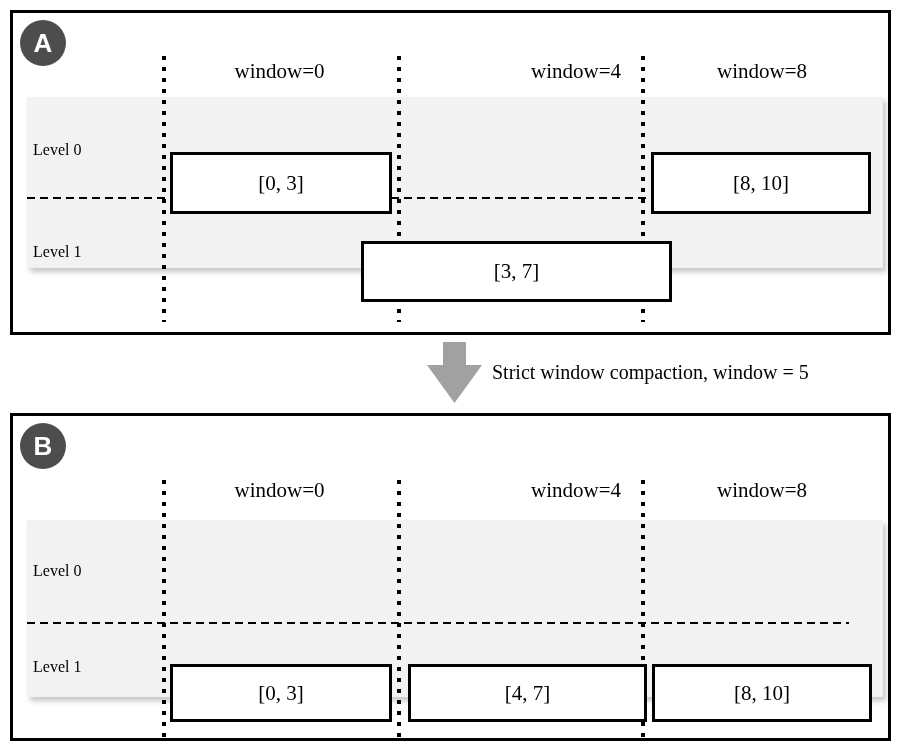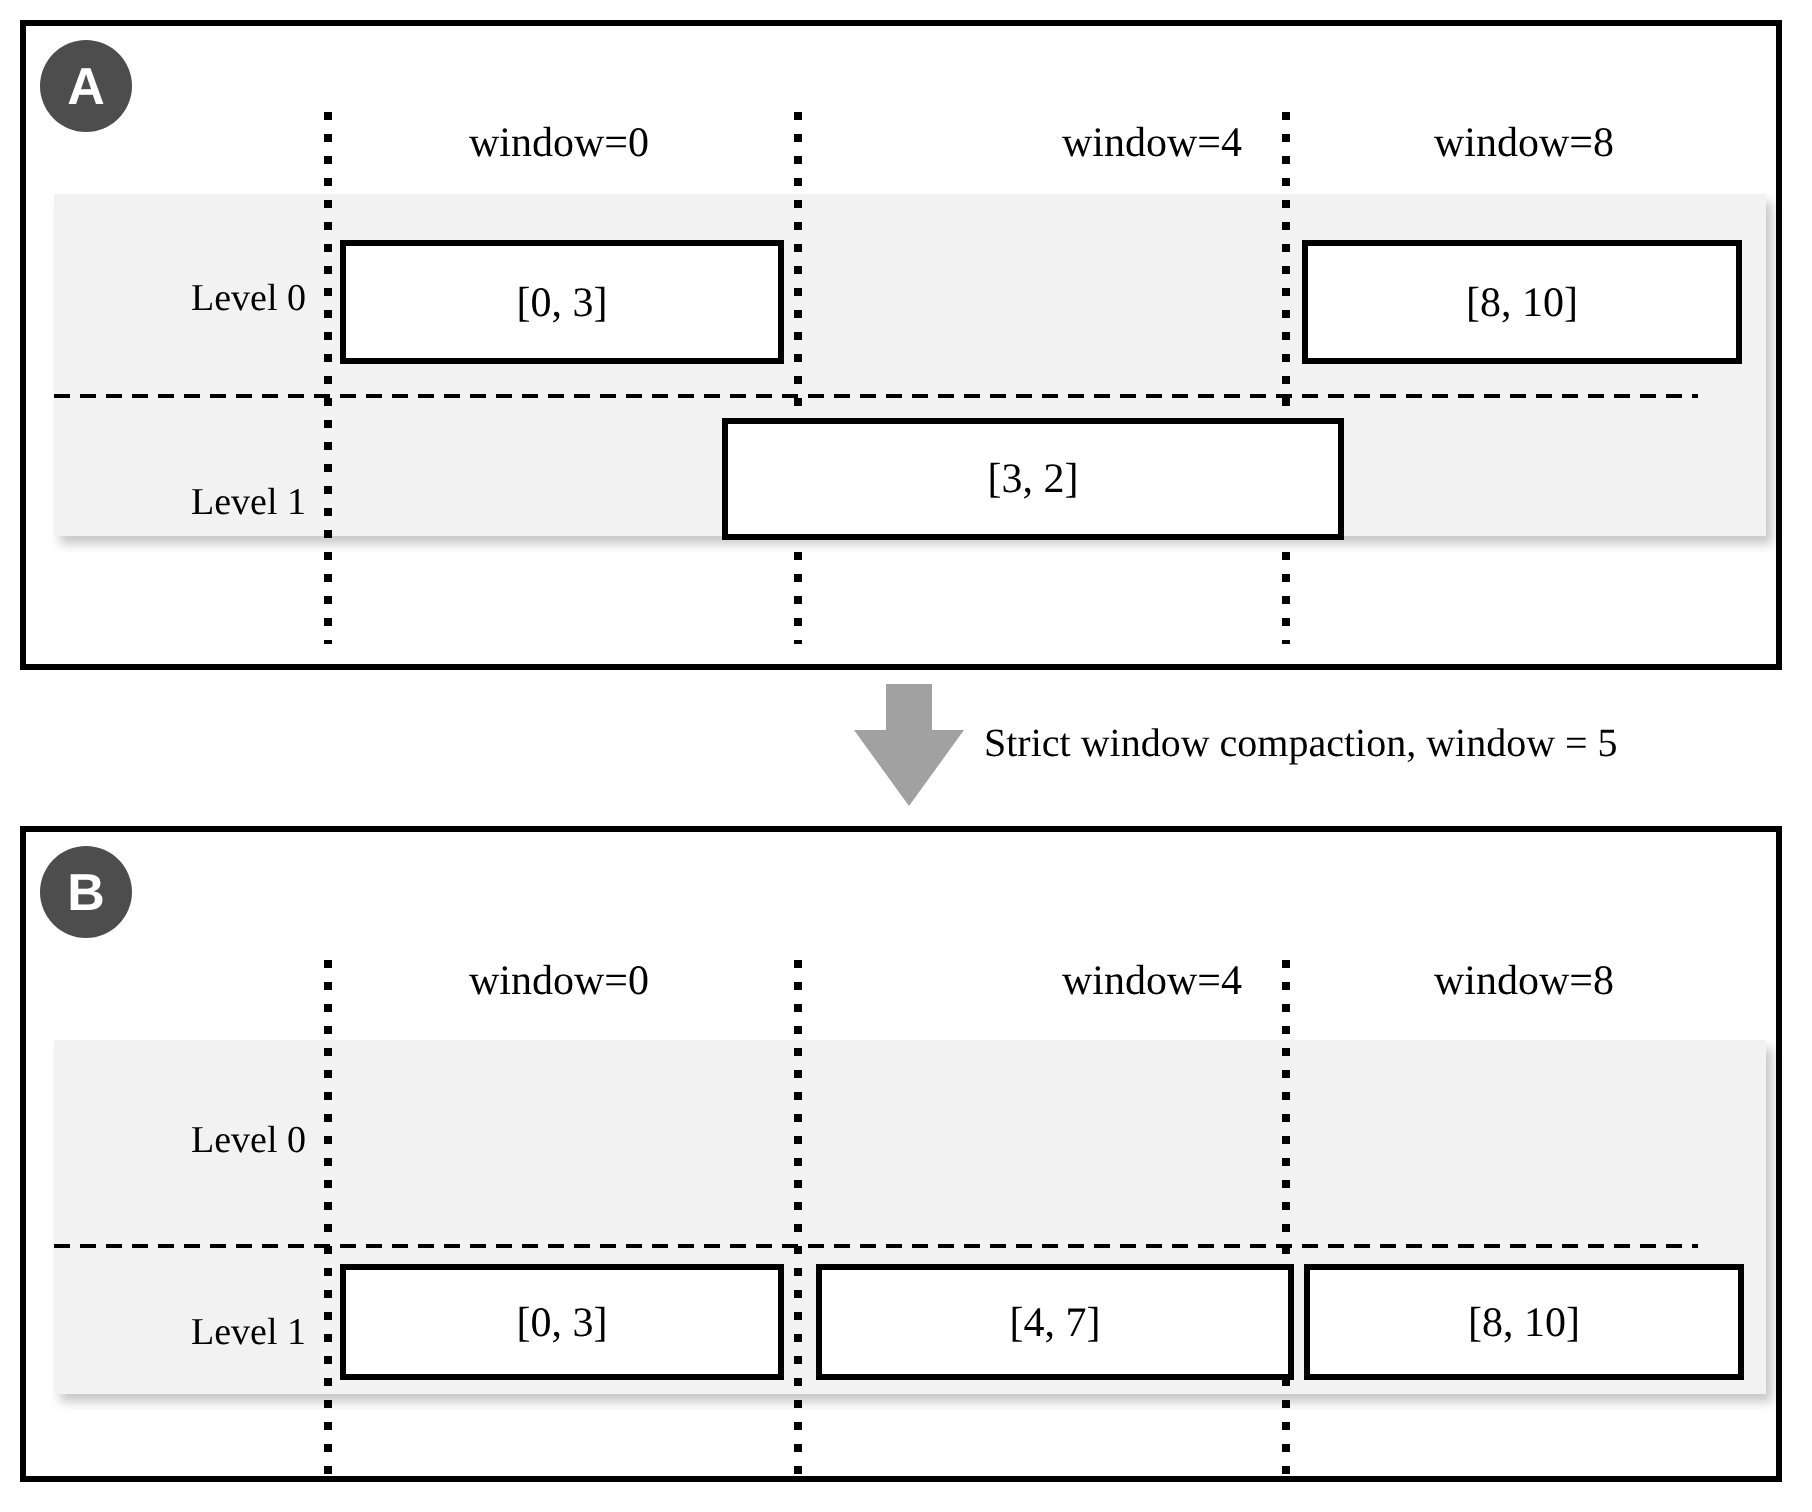--- a/index.html
+++ b/index.html
@@ -51,21 +51,21 @@
   .band{
     position:absolute;left:14px;width:856px;
     background:var(--band);
     box-shadow:3px 4px 5px rgba(0,0,0,0.22);
   }
   #panel-a .band{top:84px;height:171px;}
   #panel-b .band{top:104px;height:177px;}
 
   .level-label{
     position:absolute;left:20px;width:120px;height:30px;
-    line-height:30px;text-align:right;font-size:19px;
+    line-height:30px;text-align:left;font-size:16px;
   }
   #panel-a .lvl0{top:122px;}
   #panel-a .lvl1{top:224px;}
   #panel-b .lvl0{top:140px;}
   #panel-b .lvl1{top:236px;}
 
   .dashed-divider{
     position:absolute;left:14px;width:822px;height:2px;
     background:repeating-linear-gradient(to right,var(--line) 0 8px,transparent 8px 13px);
   }
@@ -82,20 +82,21 @@
   .dl1{left:384px;}
   .dl2{left:628px;}
 
   .range-box{
     position:absolute;
     background:#fff;
     border:3px solid var(--line);
     box-sizing:border-box;
     display:flex;align-items:center;justify-content:center;
     font-size:21px;
+    margin-top:32px;
   }
   
   #box-a-03 {left:157px;top:107px;width:222px;height:62px;}
   #box-a-810{left:638px;top:107px;width:220px;height:62px;}
   #box-a-38 {left:348px;top:196px;width:311px;height:61px;}
   
   #box-b-03 {left:157px;top:216px;width:222px;height:58px;}
   #box-b-47 {left:395px;top:216px;width:239px;height:58px;}
   #box-b-810{left:639px;top:216px;width:220px;height:58px;}
 
@@ -126,21 +127,21 @@
     <div class="level-label lvl1">Level 1</div>
 
     <div class="dashed-divider"></div>
 
     <div class="dotline dl0"></div>
     <div class="dotline dl1"></div>
     <div class="dotline dl2"></div>
 
     <div class="range-box" id="box-a-03">[0, 3]</div>
     <div class="range-box" id="box-a-810">[8, 10]</div>
-    <div class="range-box" id="box-a-38">[3, 2]</div>
+    <div class="range-box" id="box-a-38">[3, 7]</div>
   </div>
 
   <div id="transition">
     <div id="arrow-wrap">
       <svg width="56" height="62" viewBox="0 0 56 62" xmlns="http://www.w3.org/2000/svg">
         <polygon points="16,0 39,0 39,23 55,23 27.5,61 0,23 16,23" fill="#a1a1a1"></polygon>
       </svg>
     </div>
     <div id="transition-label">Strict window compaction, window = 5</div>
   </div>

